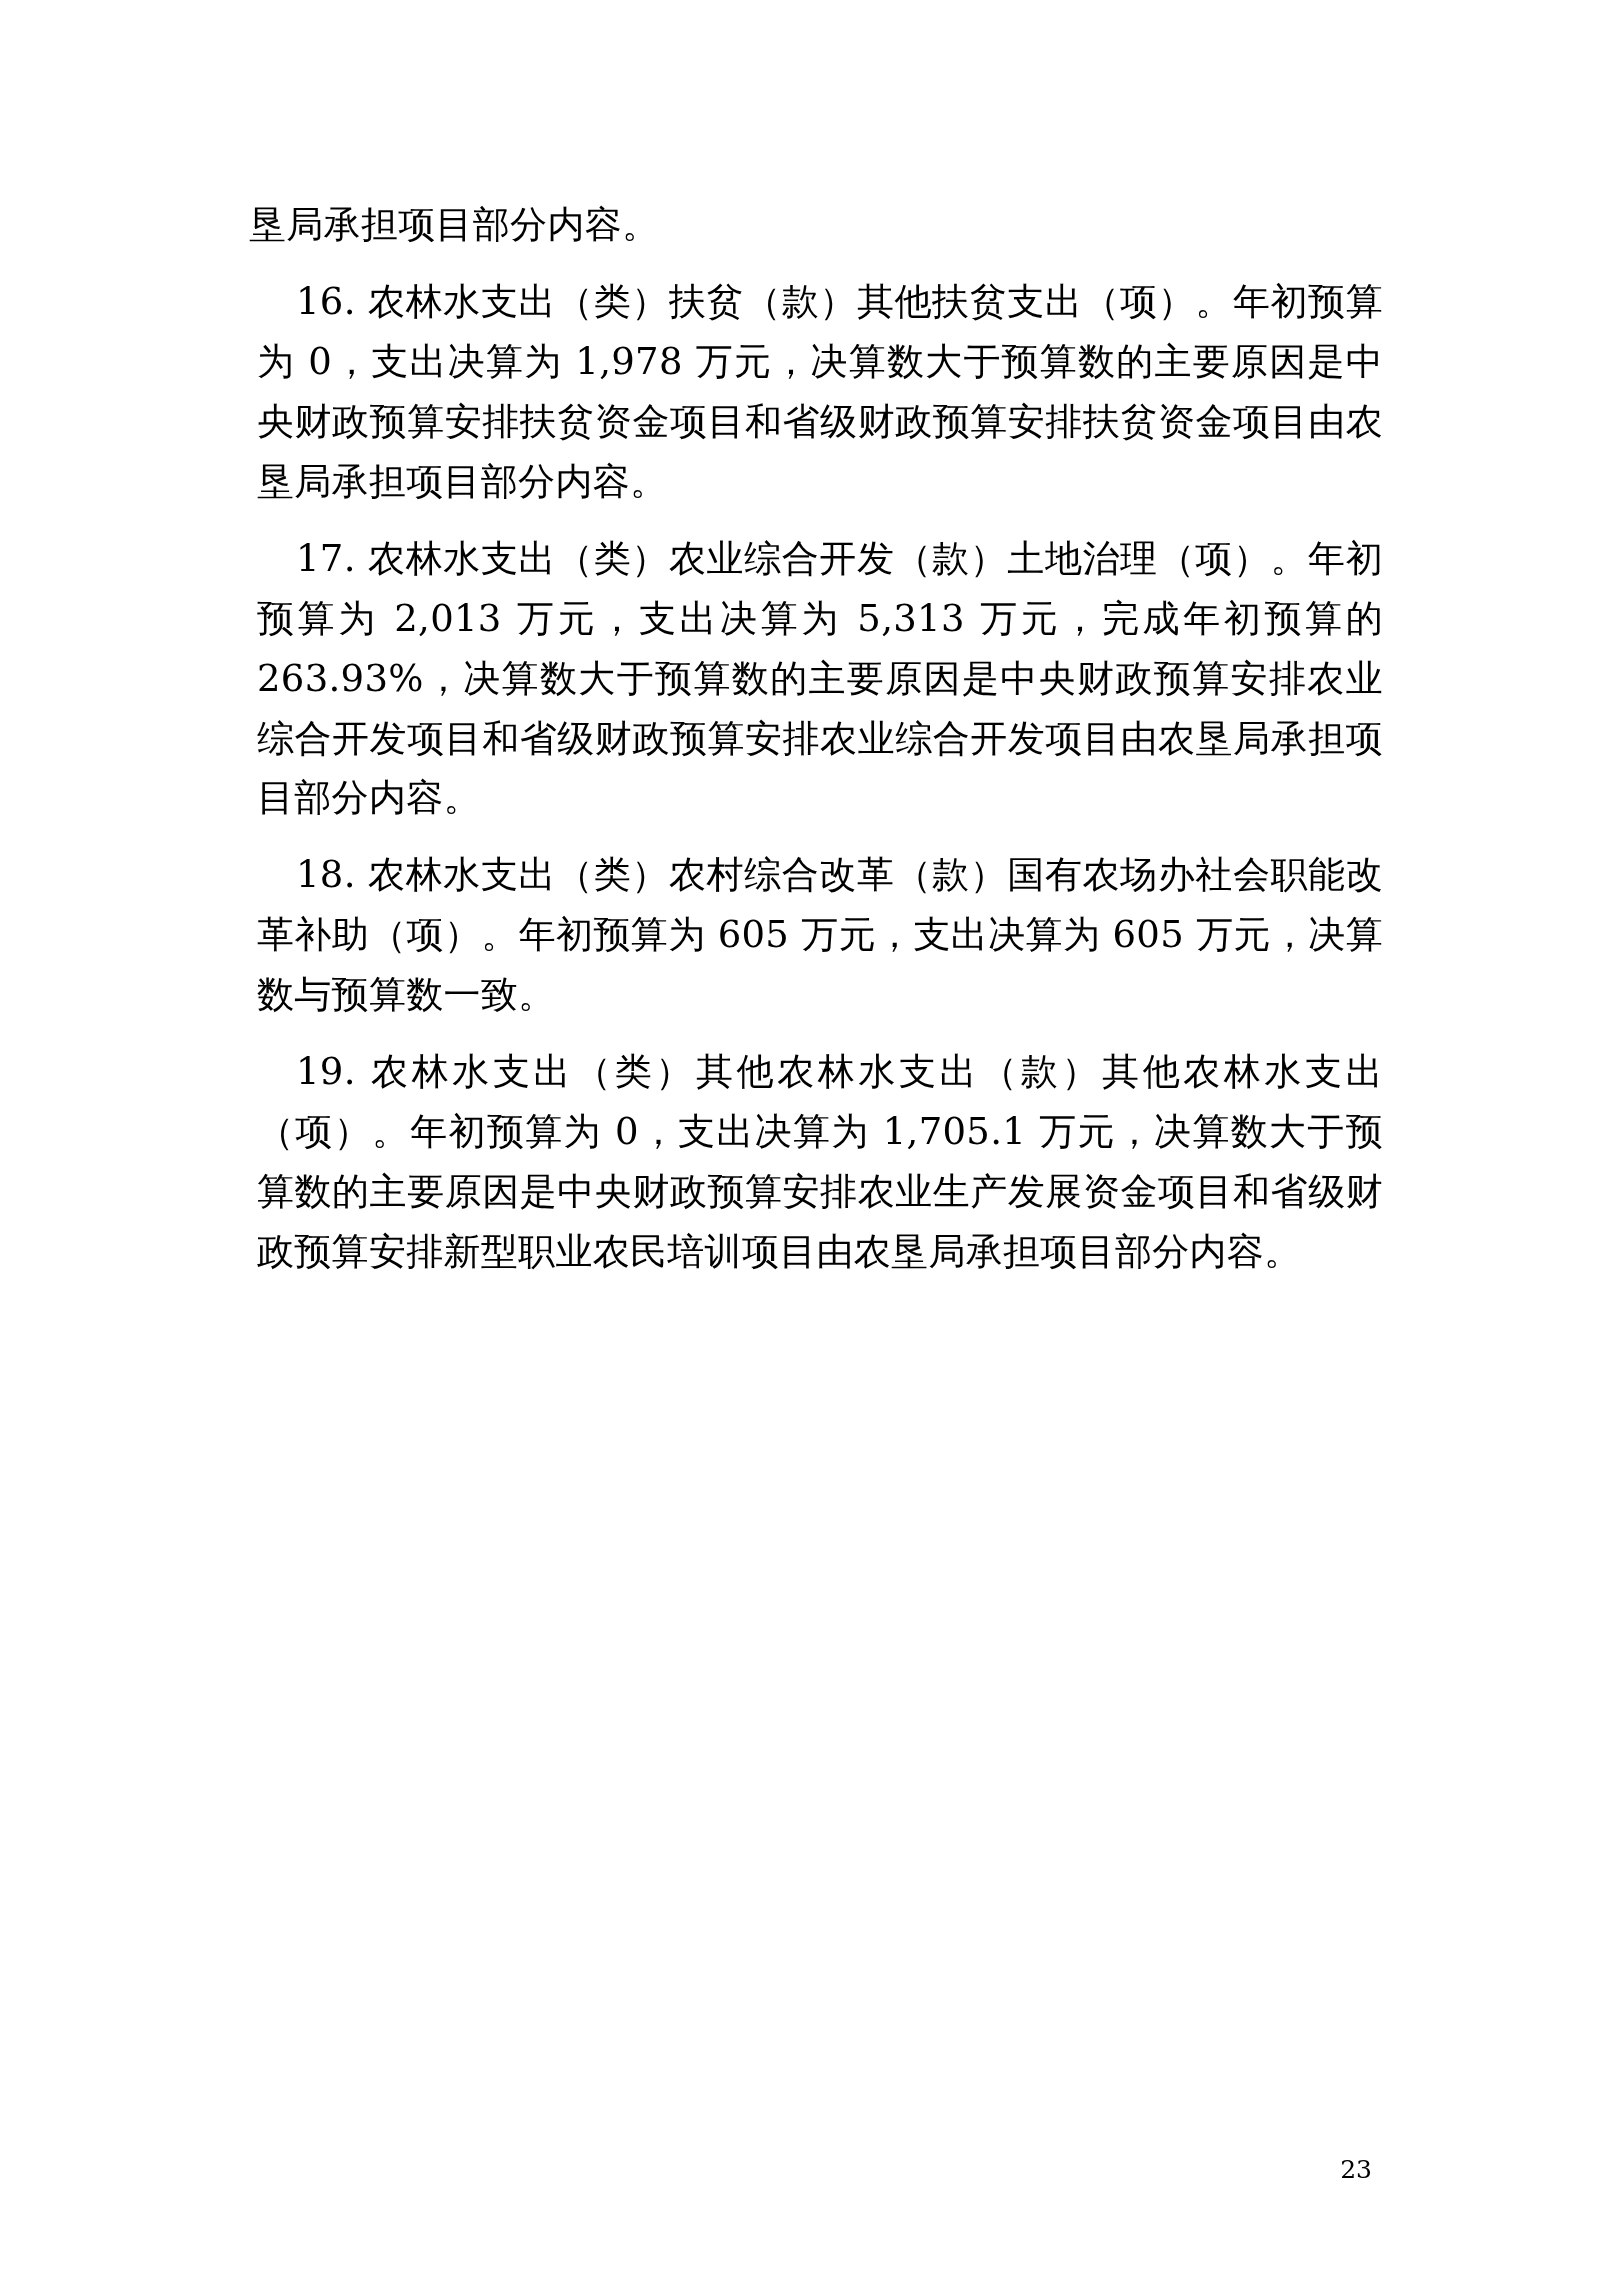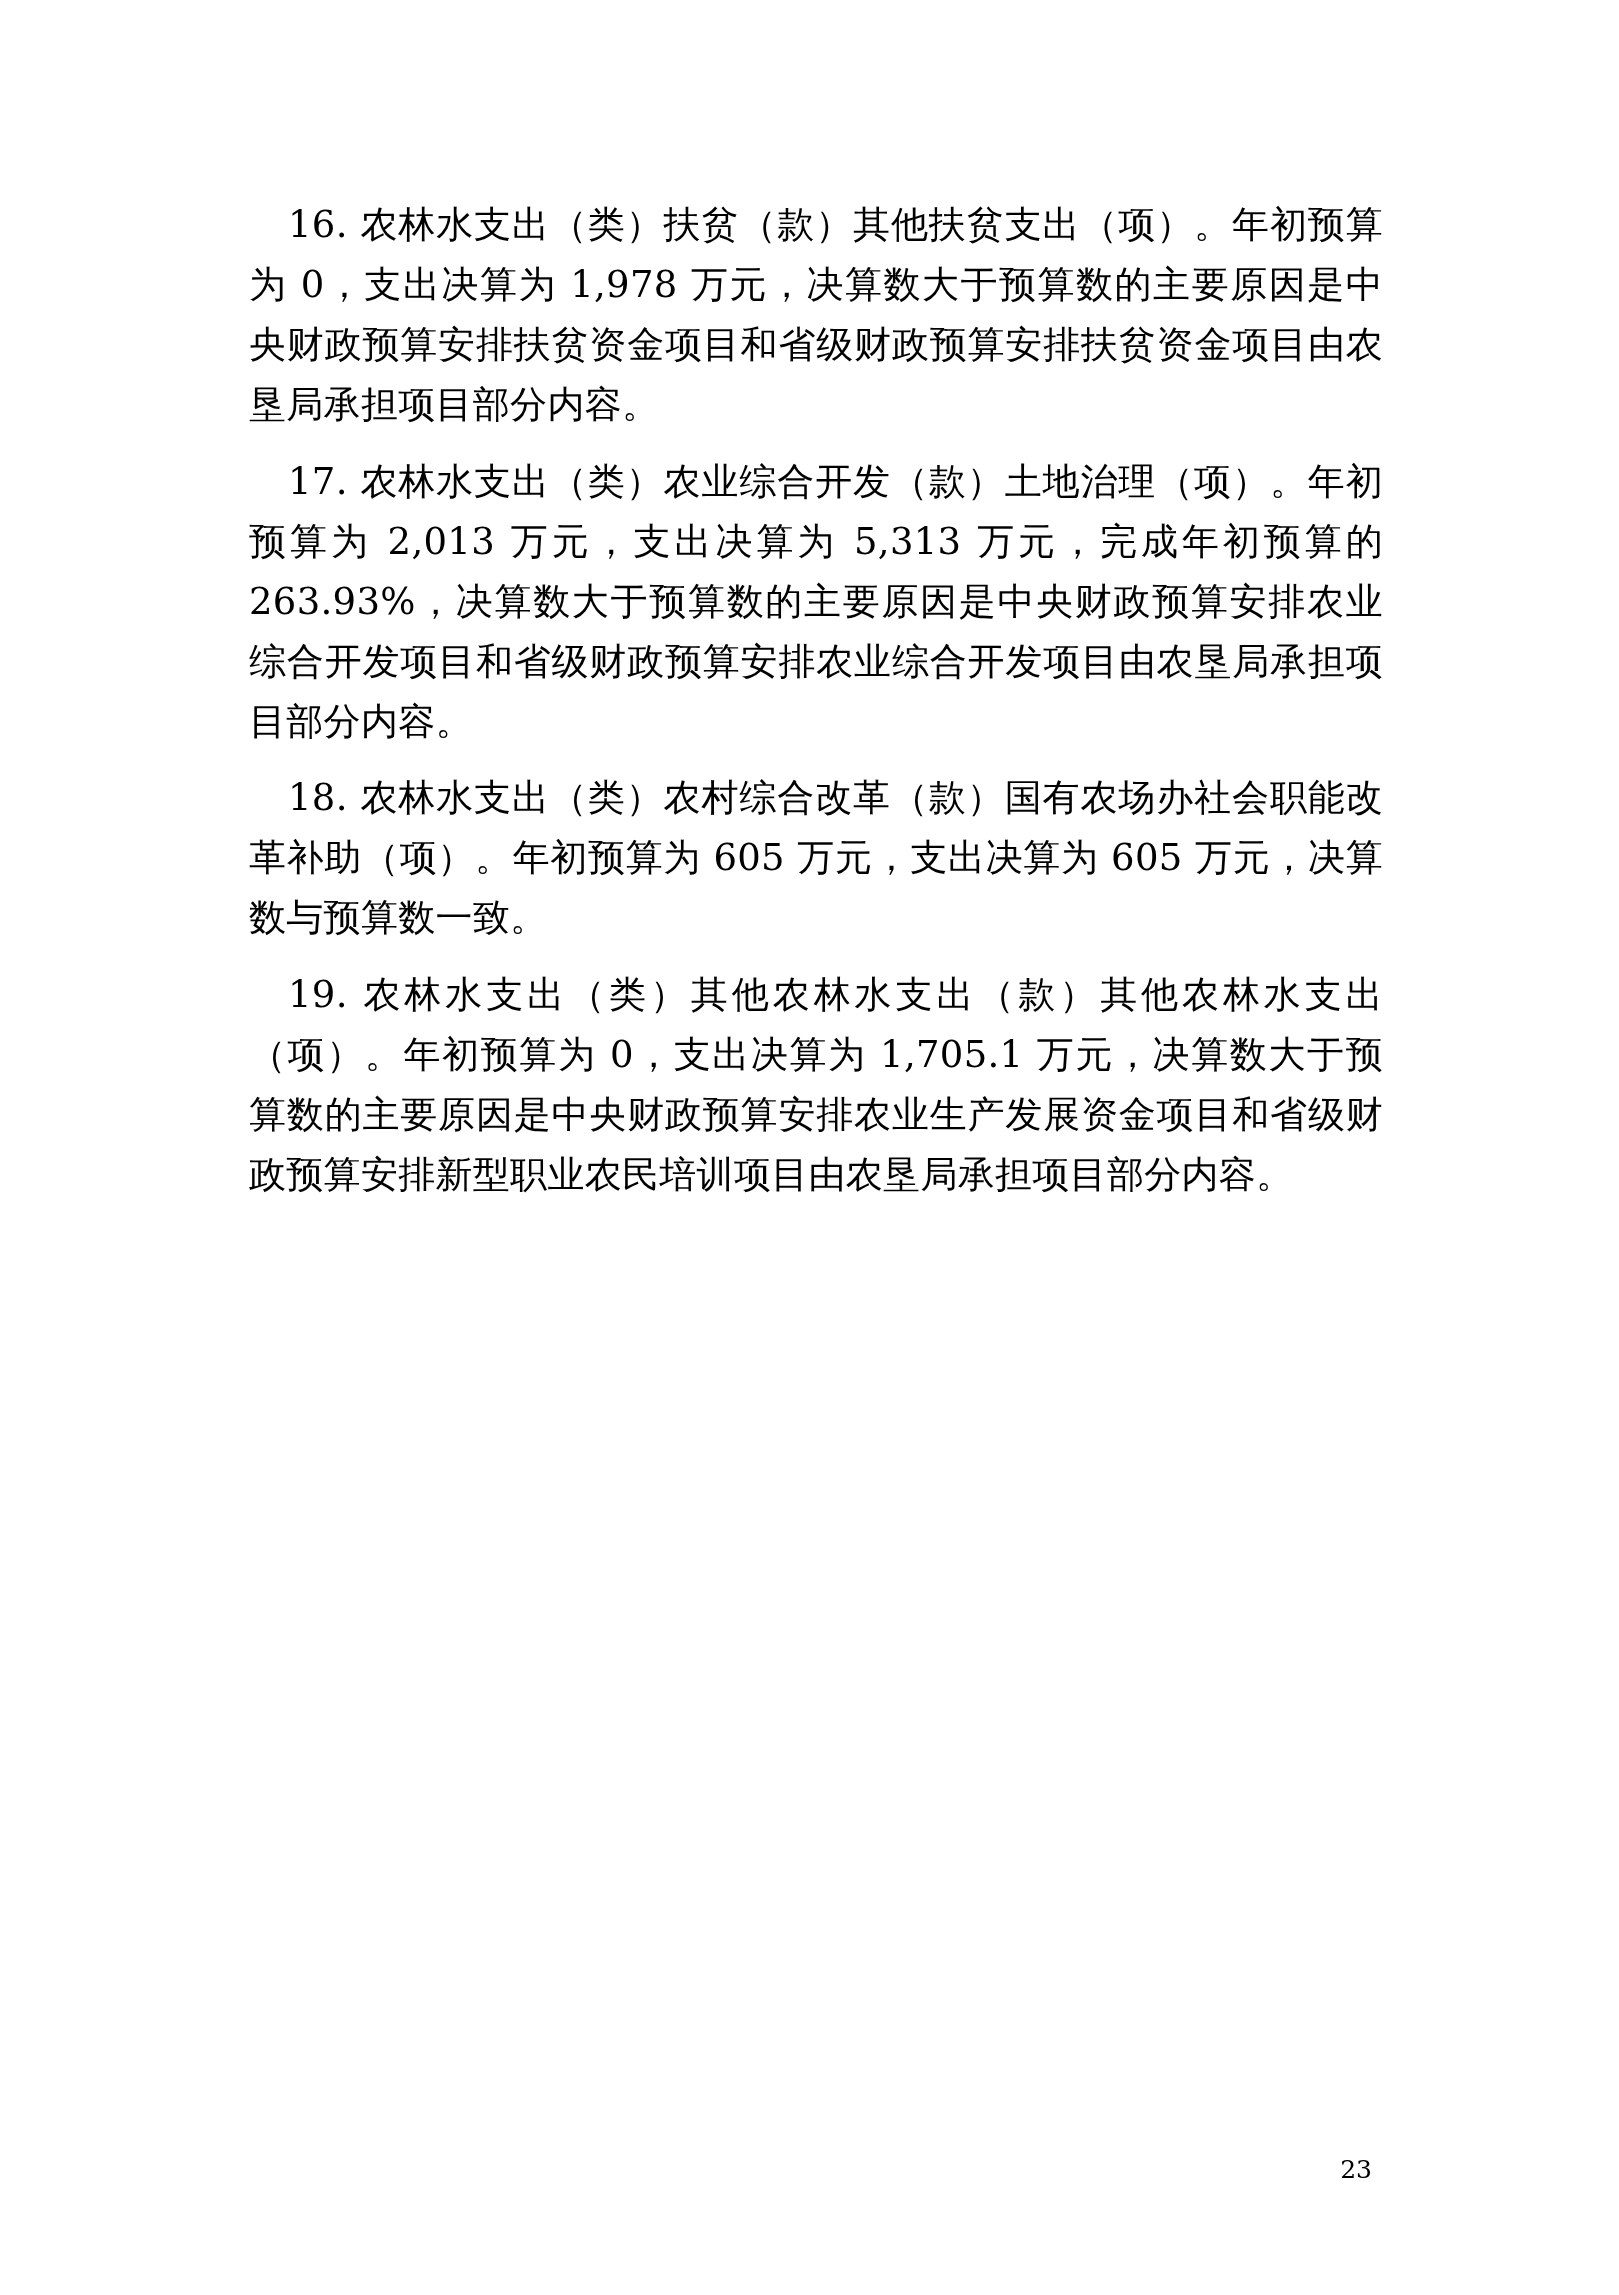--- a/index.html
+++ b/index.html
@@ -27,37 +27,39 @@
     font-size: 37px;
     line-height: 1.62;
     text-align: justify;
     text-justify: inter-character;
     letter-spacing: 0.3px;
     margin: 0 0 17px 0;
     text-indent: 0;
   }
   .para.indent {
     text-indent: 39px;
+    margin-left: 8px;
   }
   .page-number {
     position: absolute;
     right: 248px;
     bottom: 111px;
     font-size: 25px;
     font-family: "DejaVu Serif", "Liberation Serif", serif;
     color: #000000;
     text-align: center;
   }
 </style>
 </head>
 <body>
 
 <div class="page">
   <div class="content">
 
+    <p class="para">垦局承担项目部分内容。</p>
 
     <p class="para indent">16. 农林水支出（类）扶贫（款）其他扶贫支出（项）。年初预算为 0，支出决算为 1,978 万元，决算数大于预算数的主要原因是中央财政预算安排扶贫资金项目和省级财政预算安排扶贫资金项目由农垦局承担项目部分内容。</p>
 
     <p class="para indent">17. 农林水支出（类）农业综合开发（款）土地治理（项）。年初预算为 2,013 万元，支出决算为 5,313 万元，完成年初预算的 263.93%，决算数大于预算数的主要原因是中央财政预算安排农业综合开发项目和省级财政预算安排农业综合开发项目由农垦局承担项目部分内容。</p>
 
     <p class="para indent">18. 农林水支出（类）农村综合改革（款）国有农场办社会职能改革补助（项）。年初预算为 605 万元，支出决算为 605 万元，决算数与预算数一致。</p>
 
     <p class="para indent">19. 农林水支出（类）其他农林水支出（款）其他农林水支出（项）。年初预算为 0，支出决算为 1,705.1 万元，决算数大于预算数的主要原因是中央财政预算安排农业生产发展资金项目和省级财政预算安排新型职业农民培训项目由农垦局承担项目部分内容。</p>
 
 

